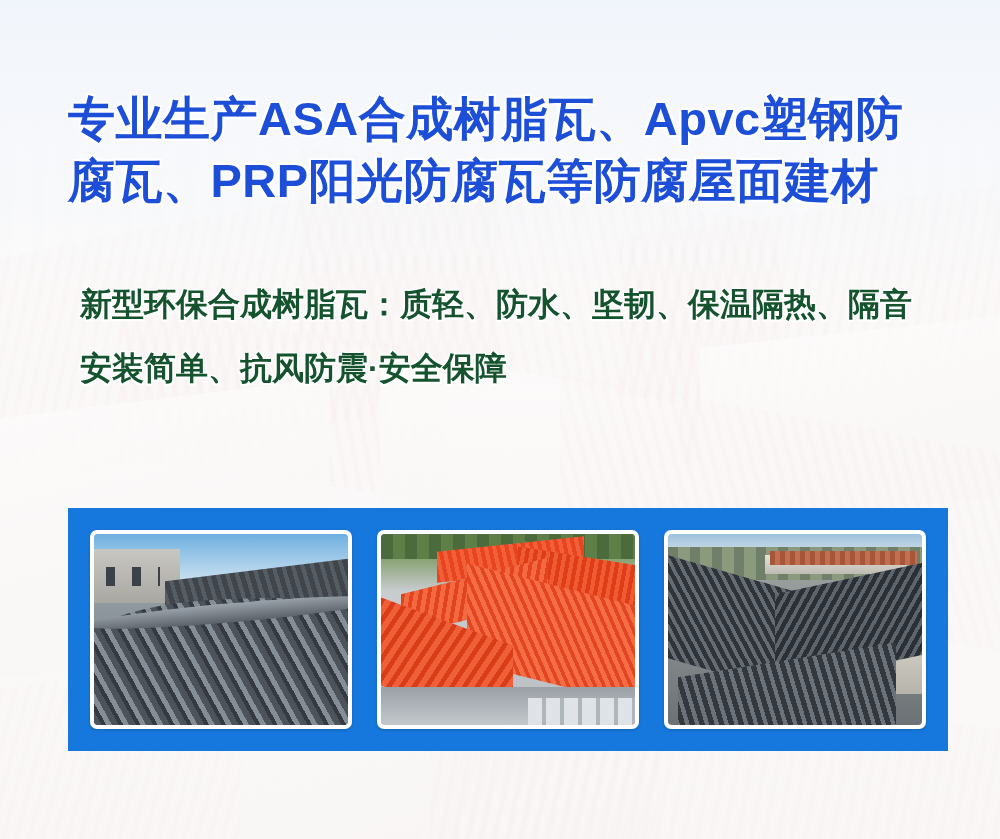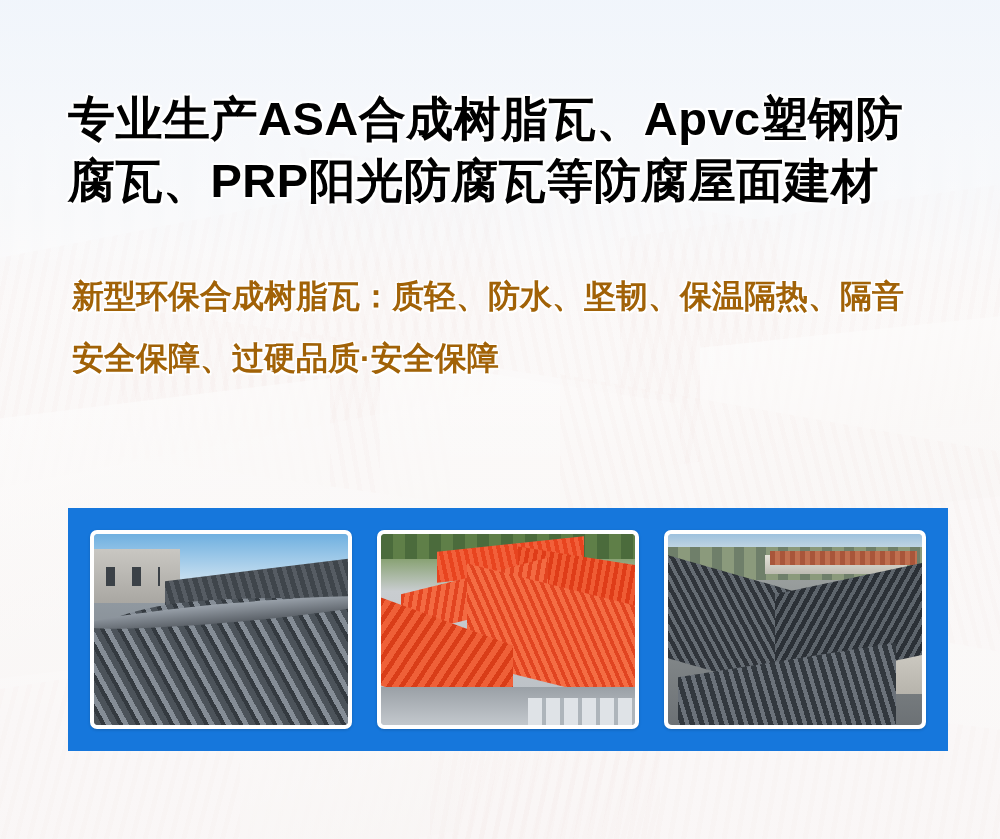--- a/index.html
+++ b/index.html
@@ -100,42 +100,42 @@
     left: 68px;
     top: 88px;
     width: 884px;
   }
   .headline-line {
     margin: 0;
     font-size: 47px;
     line-height: 62px;
     font-weight: bold;
     letter-spacing: 0.5px;
-    color: #000000;
+    color: #1d4ed8;
     white-space: nowrap;
     text-shadow:
       -2px -2px 0 rgba(255,255,255,0.95),
        2px -2px 0 rgba(255,255,255,0.95),
       -2px  2px 0 rgba(255,255,255,0.95),
        2px  2px 0 rgba(255,255,255,0.95),
        0    0   7px rgba(255,255,255,0.95);
   }
 
   .subhead {
     position: absolute;
     left: 72px;
     top: 268px;
     width: 890px;
   }
   .subhead-line {
-    margin: 0;
+    margin: 8px;
     font-size: 32px;
     line-height: 56px;
     font-weight: bold;
-    color: #a16207;
+    color: #14532d;
     white-space: nowrap;
     text-shadow:
       -1.5px -1.5px 0 rgba(255,255,255,0.95),
        1.5px -1.5px 0 rgba(255,255,255,0.95),
       -1.5px  1.5px 0 rgba(255,255,255,0.95),
        1.5px  1.5px 0 rgba(255,255,255,0.95),
        0 0 6px rgba(255,255,255,0.9);
   }
   .subhead-line.spaced { margin-top: 6px; }
 
@@ -230,21 +230,21 @@
 
   <div class="content">
 
     <div class="headline">
       <p class="headline-line">专业生产ASA合成树脂瓦、Apvc塑钢防</p>
       <p class="headline-line">腐瓦、PRP阳光防腐瓦等防腐屋面建材</p>
     </div>
 
     <div class="subhead">
       <p class="subhead-line">新型环保合成树脂瓦：质轻、防水、坚韧、保温隔热、隔音</p>
-      <p class="subhead-line spaced">安全保障、过硬品质·安全保障</p>
+      <p class="subhead-line spaced">安装简单、抗风防震·安全保障</p>
     </div>
 
     <div class="gallery">
 
       <div class="photo-frame">
         <div class="photo ph1">
           <div class="sky"></div>
           <div class="bldg"></div>
           <div class="backroof"></div>
           <div class="shed"></div>

